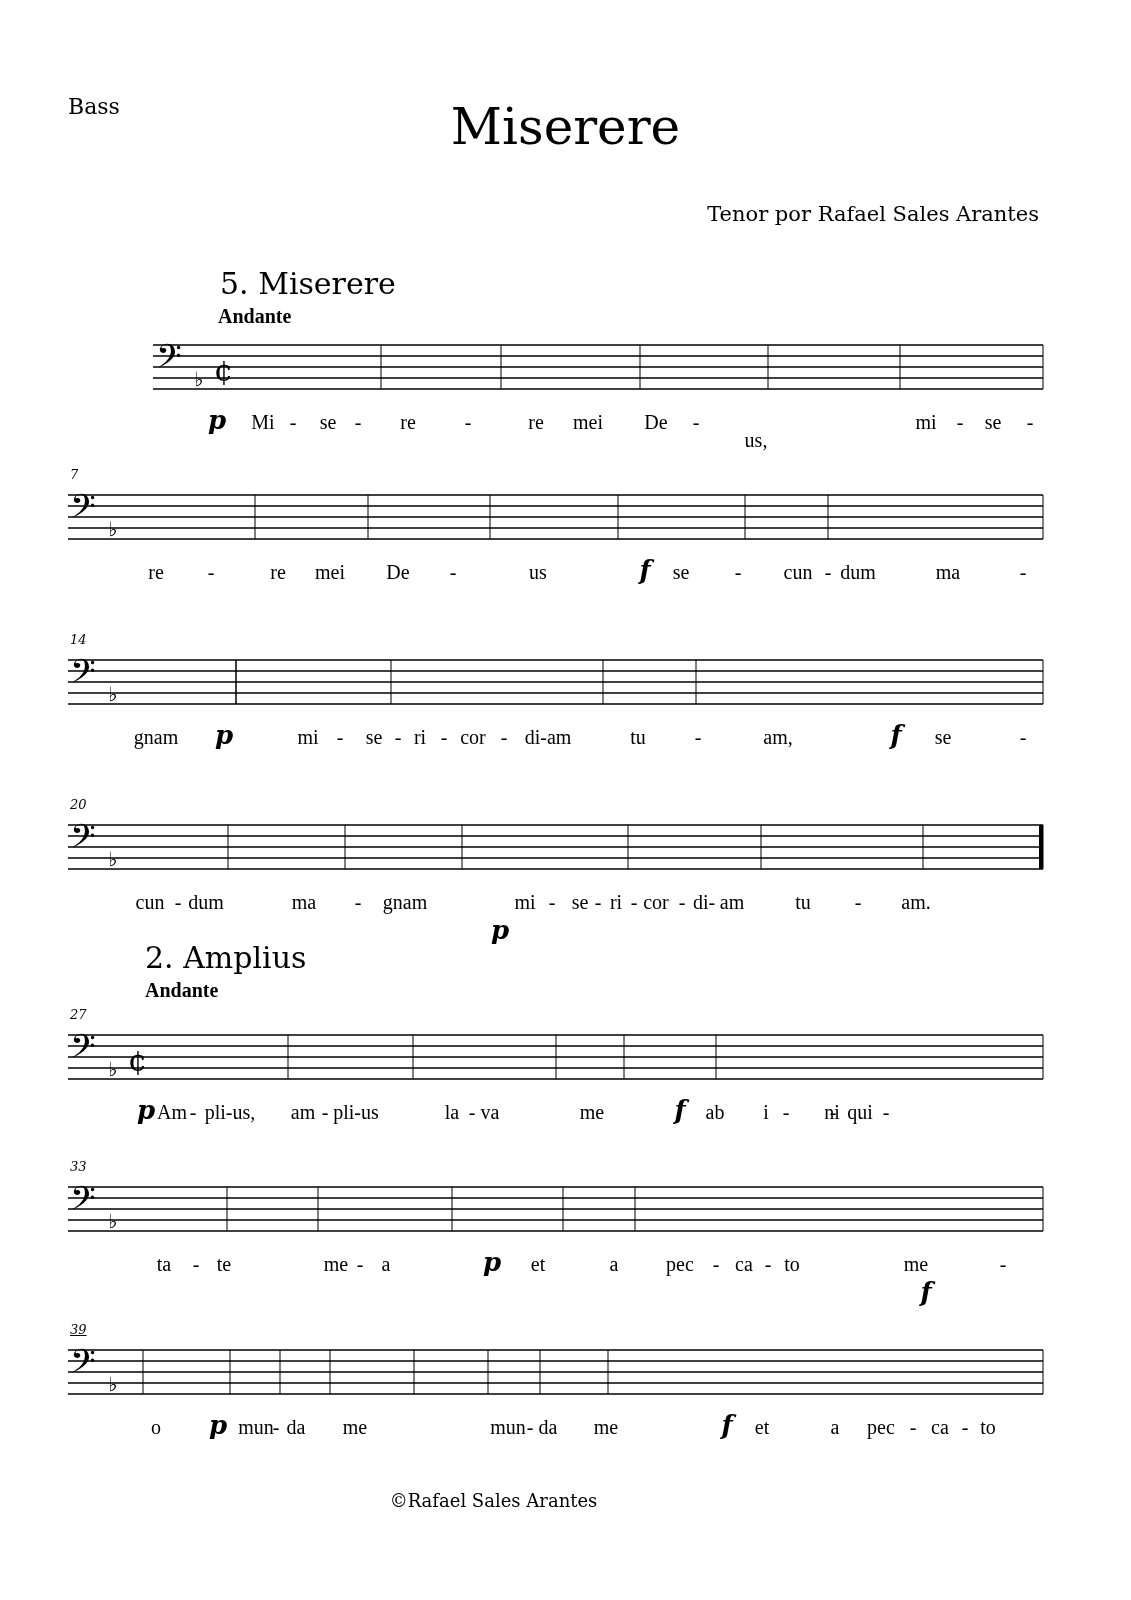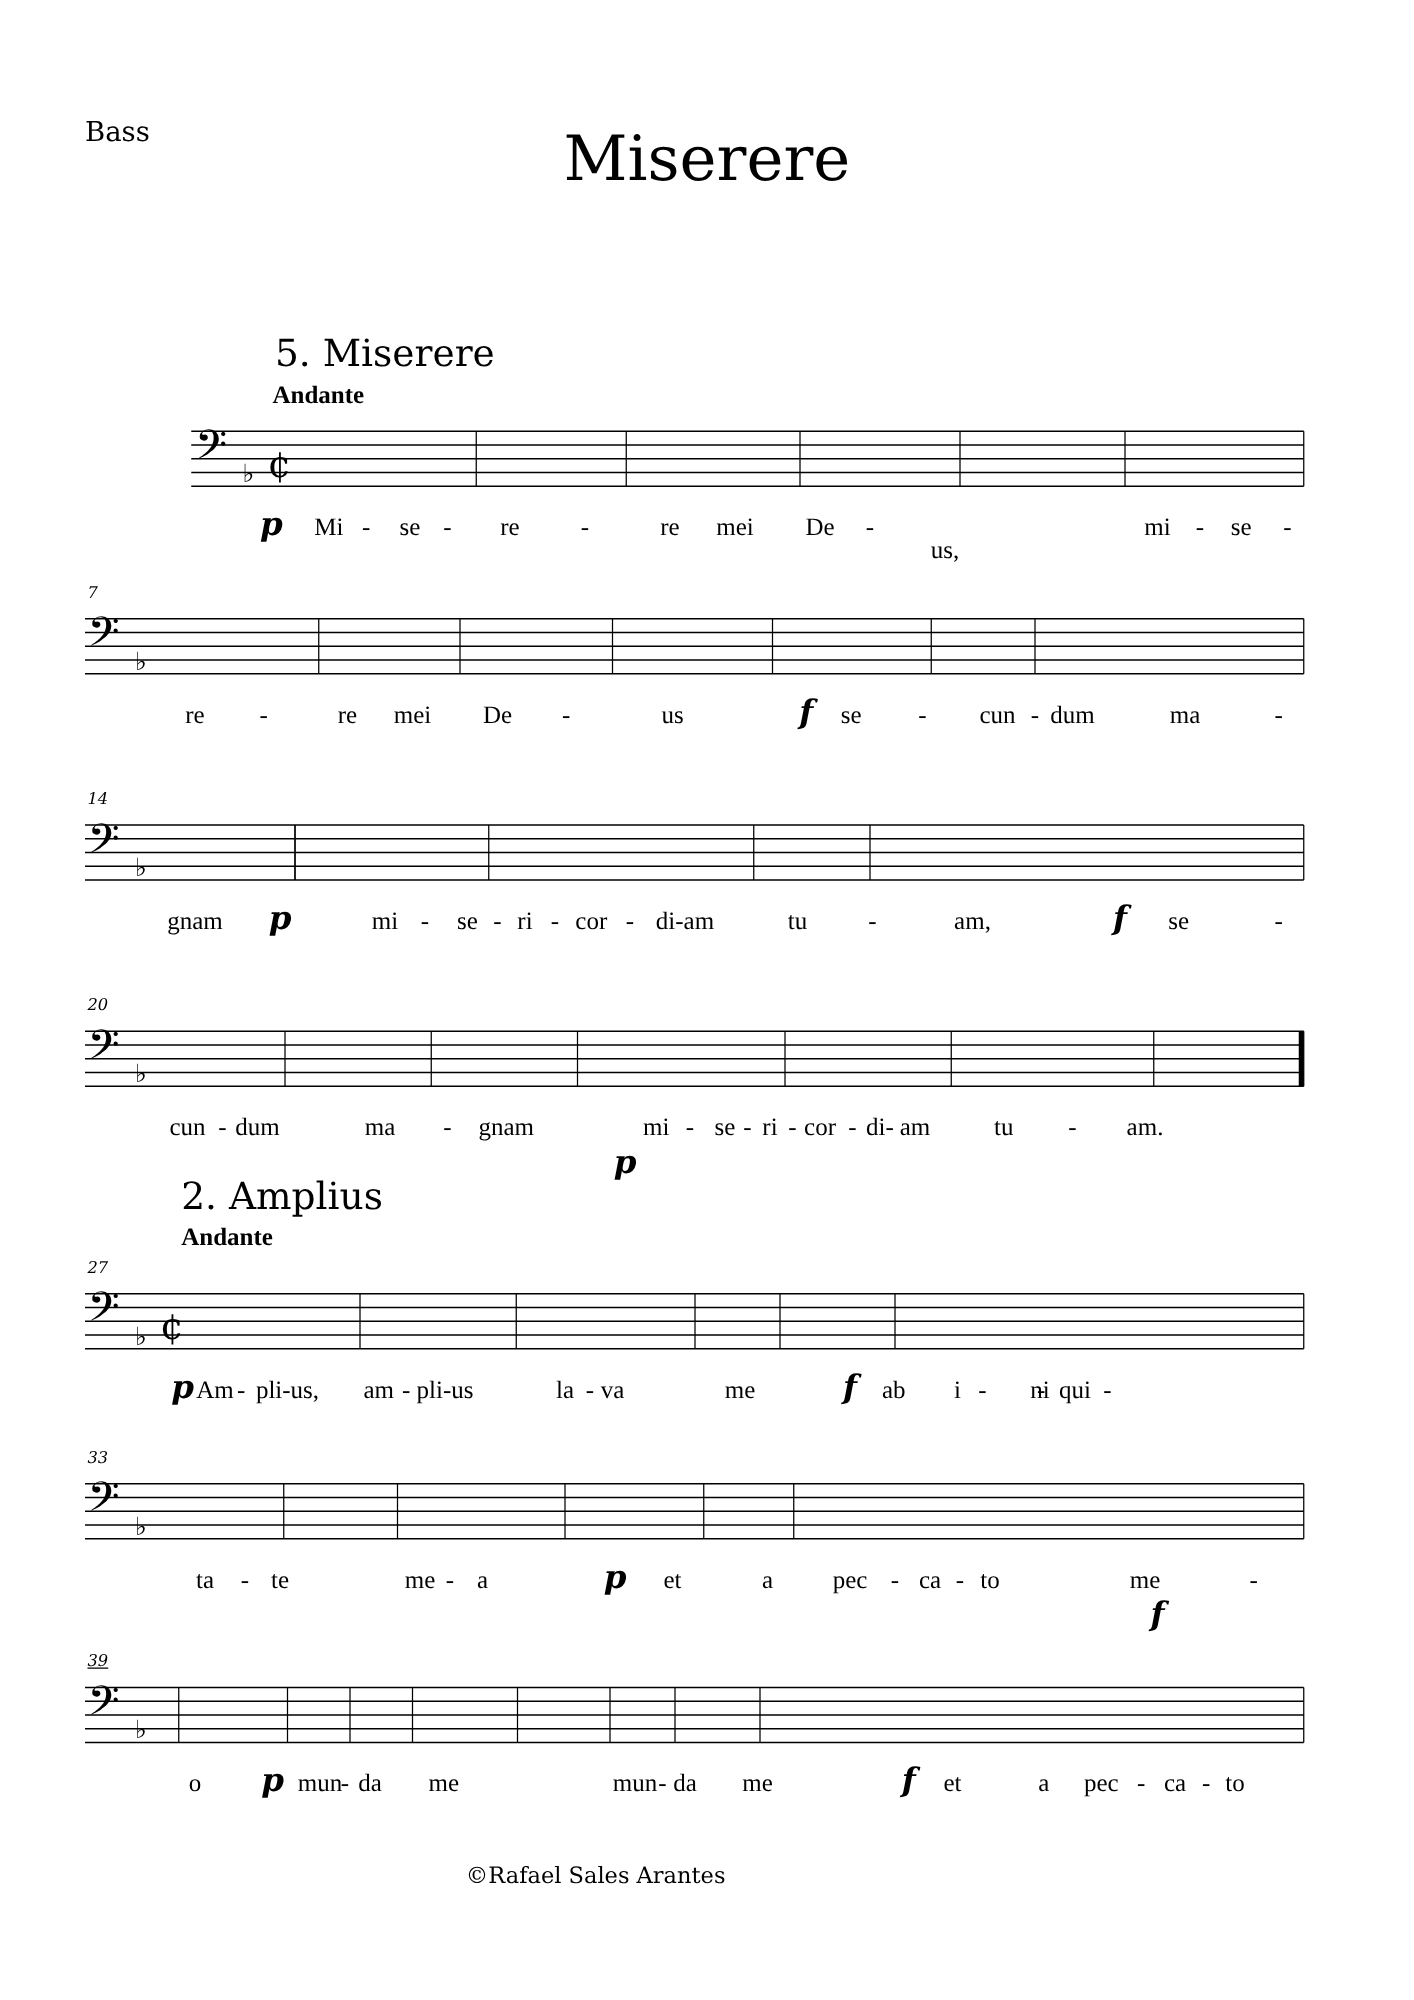--- a/index.html
+++ b/index.html
@@ -8,29 +8,30 @@
   .part-name { left:68px; top:94px; font-size:22px; }
   .title { left:0; width:1131px; top:98px; text-align:center; font-size:50px; }
   .composer { right:92px; top:198px; font-size:21px; text-align:right; line-height:32px; }
   .section-title { font-size:30px; }
   .tempo { font-size:20px; font-weight:bold; font-family:"Liberation Serif", serif; }
   .system { position:absolute; left:68px; width:975px; }
   .mnum { position:absolute; font-size:13px; font-style:italic; }
   .lyrics-row { position:absolute; left:0; width:975px; height:30px; font-size:20px; font-family:"Liberation Serif", serif; }
   .syl { position:absolute; transform:translateX(-50%); white-space:nowrap; }
   .dyn { position:absolute; font-style:italic; font-weight:bold; font-family:"DejaVu Serif", serif; font-size:26px; transform:translateX(-50%); }
-  .footer { left:0; width:953px; top:1488px; text-align:center; font-size:18px; line-height:26px; }
+  .footer { left:0; width:953px; top:1488px; text-align:center; font-size:18px; line-height:26px;padding-left:17px; }
   svg { position:absolute; left:0; overflow:visible; }
 </style>
 </head>
 <body>
 
 <div class="abs part-name">Bass</div>
 <div class="abs title">Miserere</div>
 <div class="abs composer">
+  <div>Tenor por Rafael Sales Arantes</div>
 </div>
 
 <div class="abs section-title" style="left:220px;top:266px;">5. Miserere</div>
 <div class="abs tempo" style="left:218px;top:305px;">Andante</div>
 <div class="abs section-title" style="left:145px;top:940px;">2. Amplius</div>
 <div class="abs tempo" style="left:145px;top:979px;">Andante</div>
 
 <div class="system" style="top:345px;height:110px;">
     <svg width="975" height="54" style="top: 0px;">
       <line x1="85" x2="975" y1="0" y2="0" stroke="#000" stroke-width="1.3"></line>

